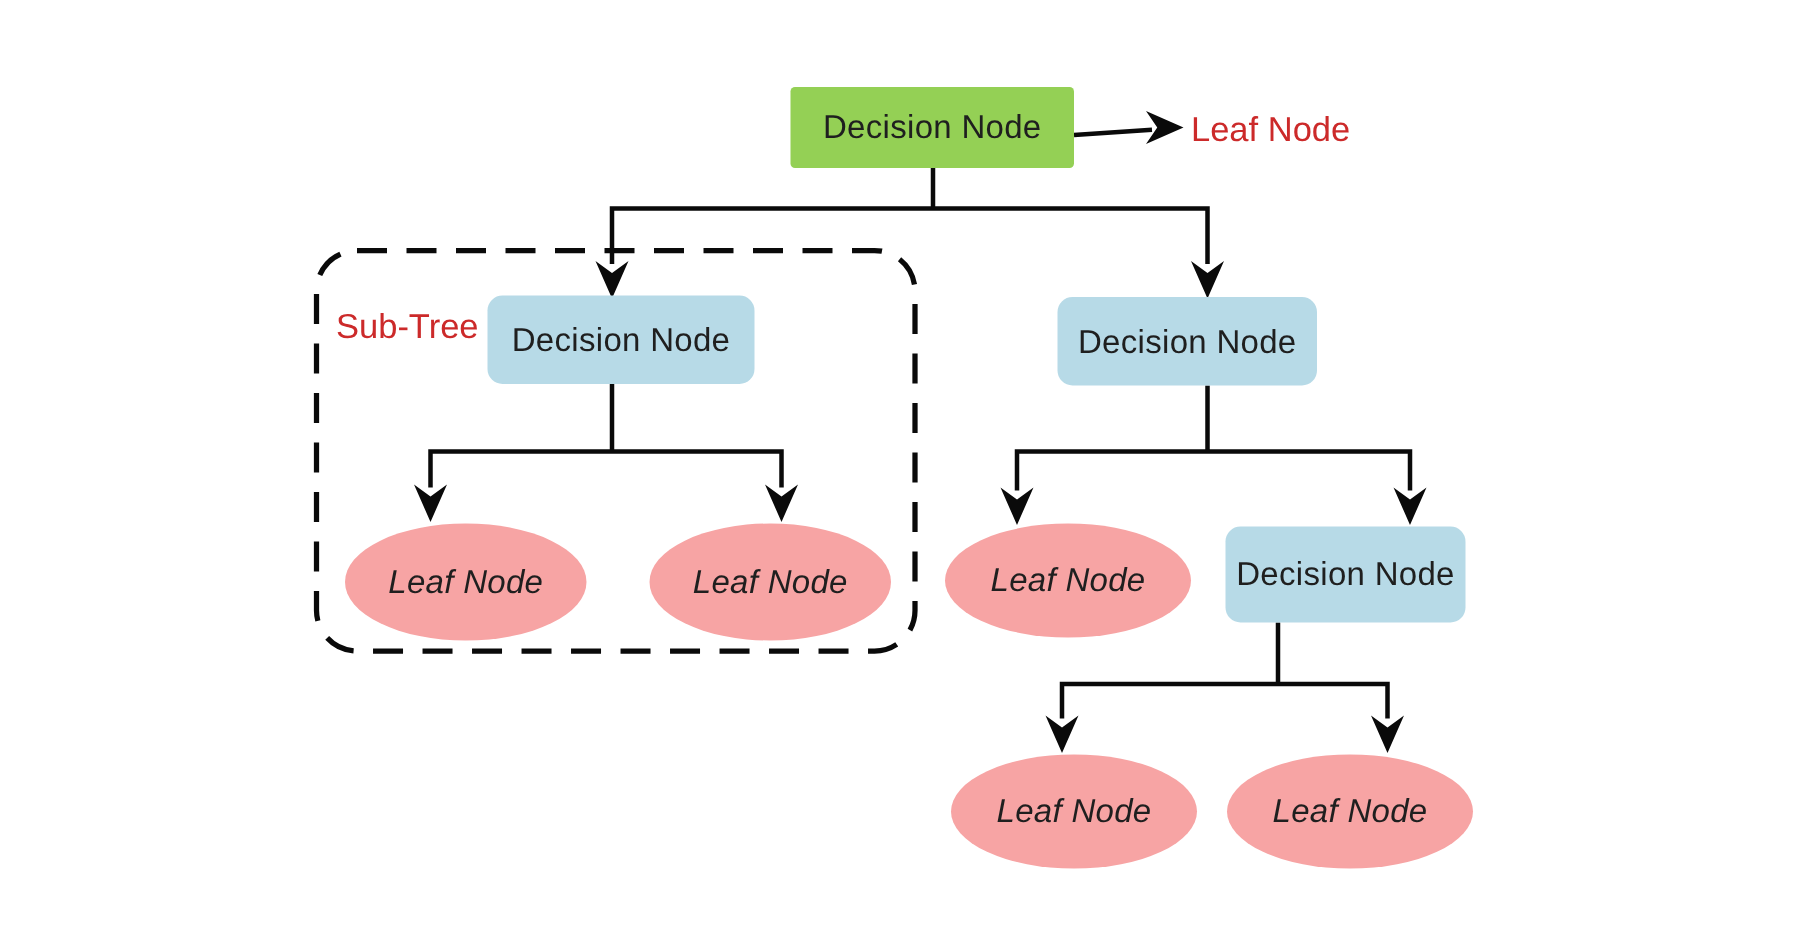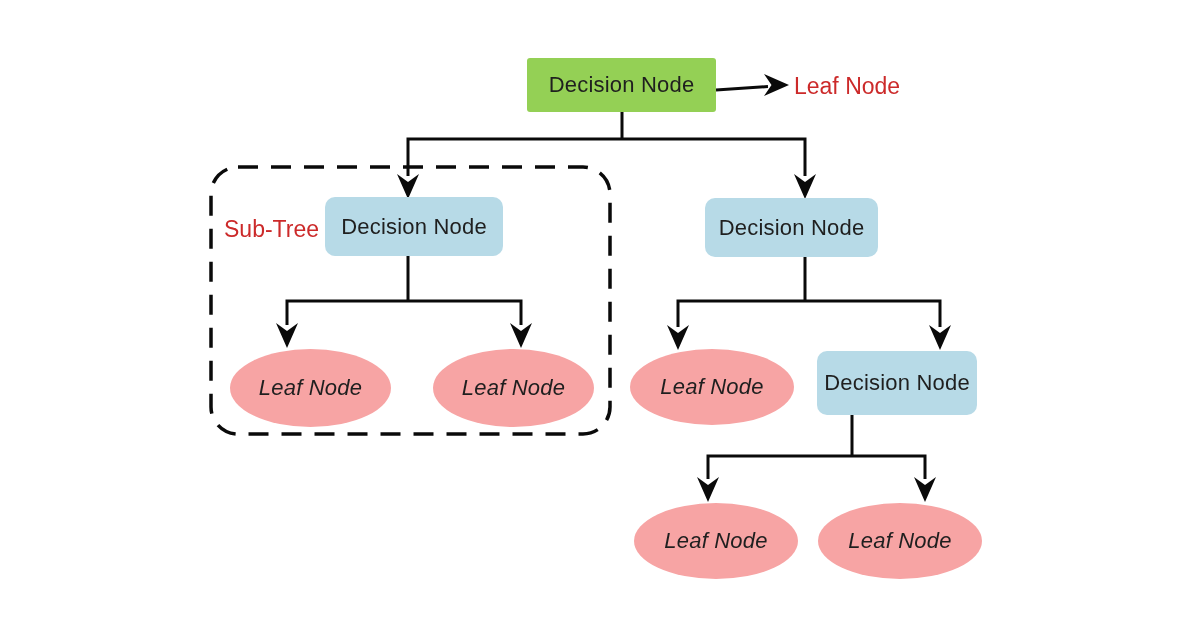--- a/index.html
+++ b/index.html
@@ -133,15 +133,15 @@
   <div class="node leaf-ellipse" style="left:634px; top:503px; width:164px; height:76px;">
     <span>Leaf Node</span>
   </div>
 
   <div class="node leaf-ellipse" style="left:818px; top:503px; width:164px; height:76px;">
     <span>Leaf Node</span>
   </div>
 
   <div class="annotation" style="left:794px; top:73px;">Leaf Node</div>
 
-  <div class="annotation" style="left:224px; top:216px;">Sub-Tree</div>
+  <div class="annotation" style="left:224px; top:204px;">Sub-Tree</div>
 
 </div>
 
 </body></html>

